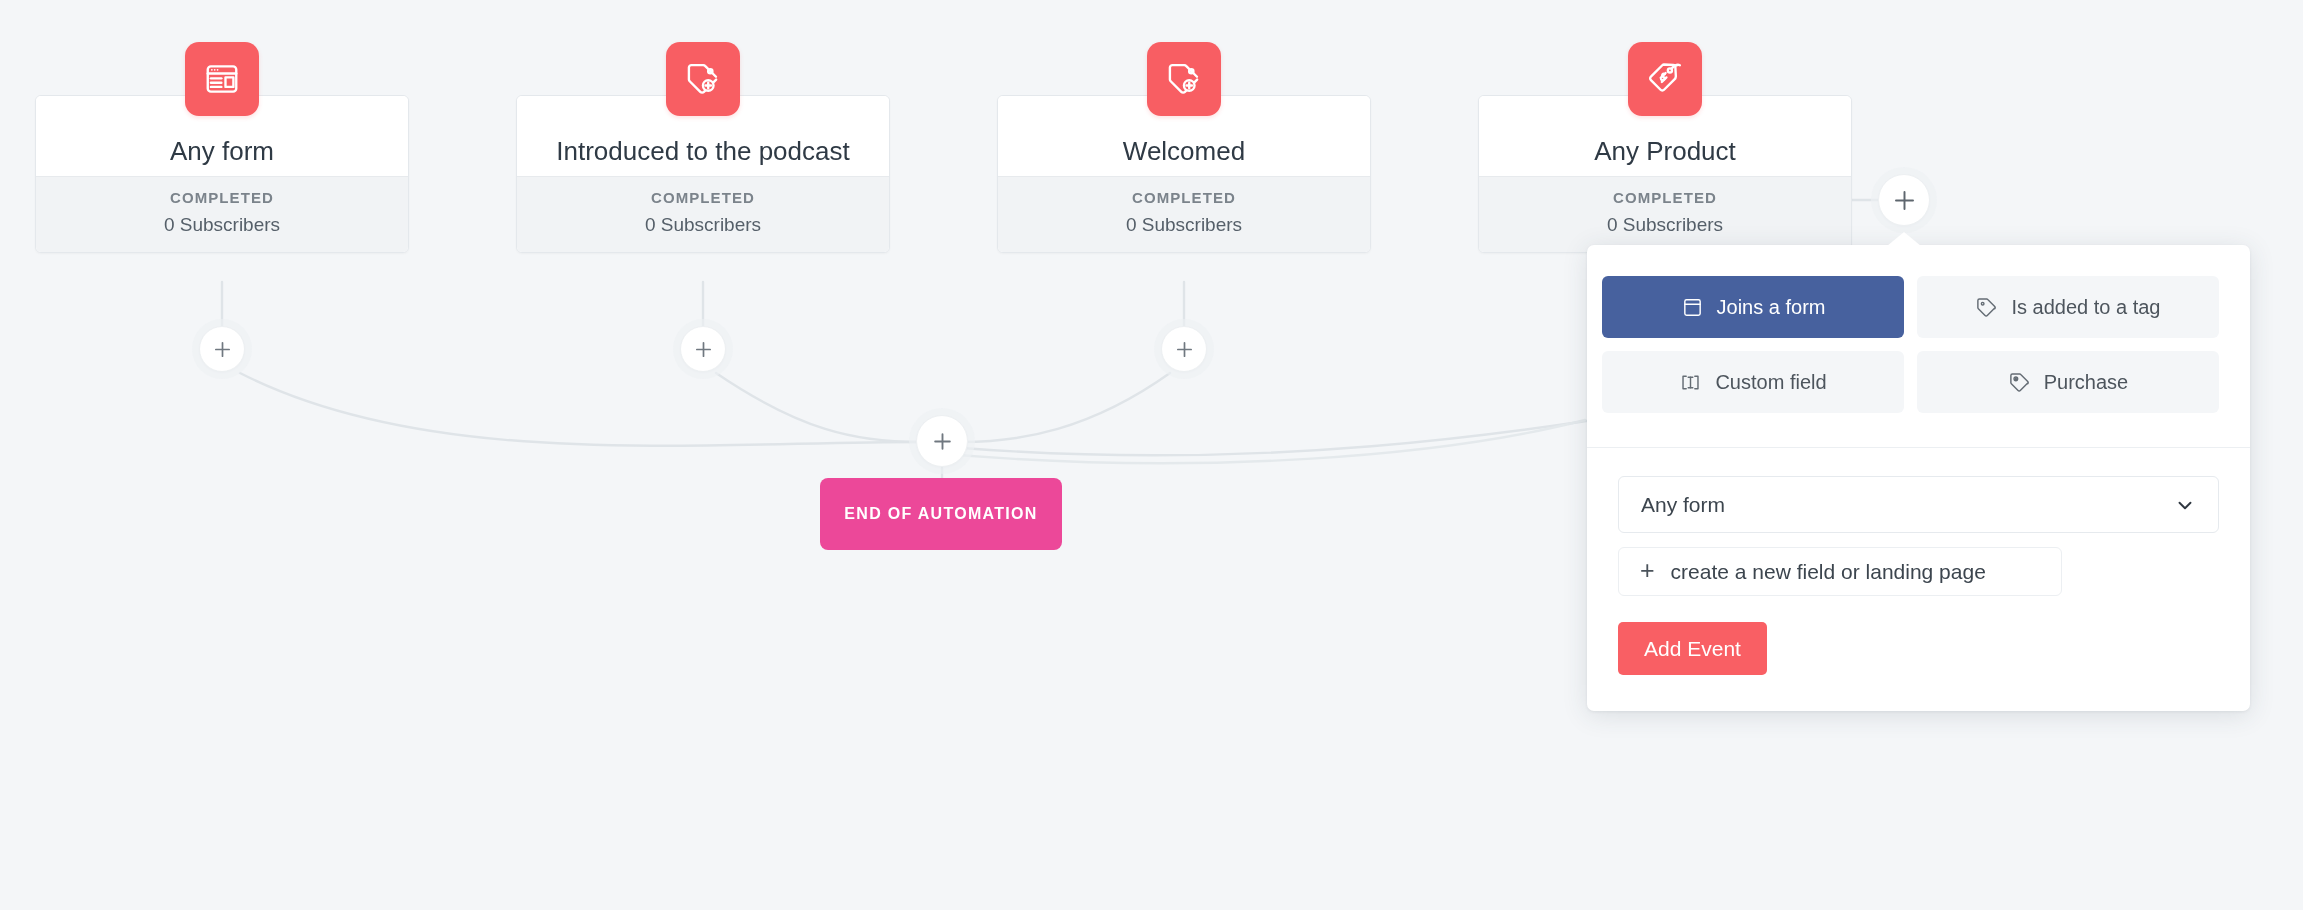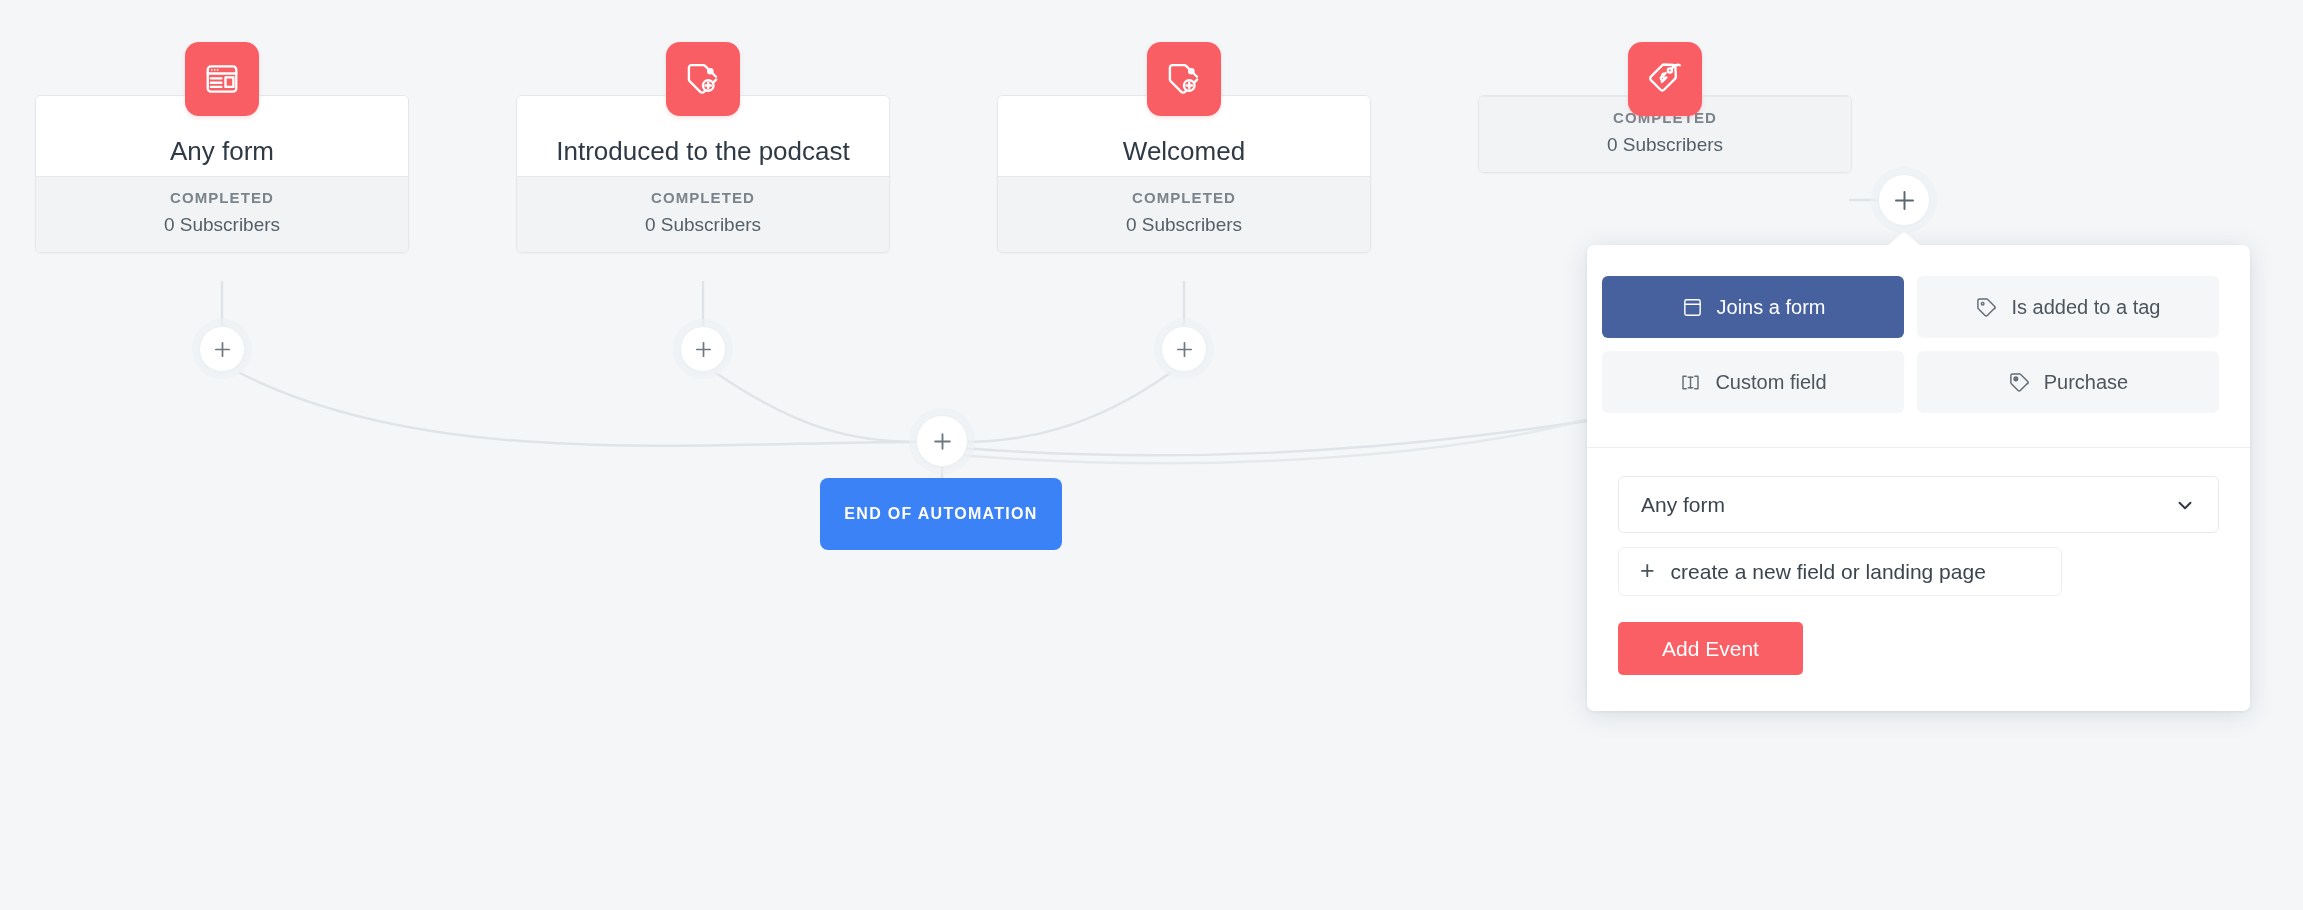--- a/index.html
+++ b/index.html
@@ -98,21 +98,21 @@
     cursor: pointer;
   }
   .plus svg { display:block; }
   .plus-lg {
     width: 52px; height: 52px;
   }
 
   
   #end-box {
     position: absolute;
-    background: #3b82f6;
+    background: #ec4899;
     color: #ffffff;
     border-radius: 8px;
     display: flex;
     align-items: center;
     justify-content: center;
     z-index: 5;
   }
   #end-box span {
     font-size: 16px;
     font-weight: bold;
@@ -217,21 +217,21 @@
     line-height: 1;
     margin-top: -3px;
   }
   #create-form-btn .cf-label {
     font-size: 21px;
     color: #3c454e;
   }
   #add-event-btn {
     margin-top: 26px;
     height: 53px;
-    padding: 0 44px;
+    padding: 0 26px;
     background: #f95f64;
     border: none;
     border-radius: 5px;
     color: #ffffff;
     font-size: 21px;
     font-family: "Liberation Sans", sans-serif;
     cursor: pointer;
     display: inline-flex;
     align-items: center;
   }
@@ -326,20 +326,23 @@
   <div class="icon-badge" style="left:1628px; top:42px;">
     <svg width="38" height="38" viewBox="0 0 24 24" fill="none" stroke="#ffffff" stroke-width="1.5" stroke-linecap="round" stroke-linejoin="round">
       <path d="M18.6 11.6 L11.4 18.8 a1.5 1.5 0 0 1 -2.2 0 L3.1 12.7 a1.5 1.5 0 0 1 0 -2.2 L10.3 3.3 a1.5 1.5 0 0 1 1.1 -0.45 l5.9 0.3 a1.3 1.3 0 0 1 1.25 1.25 l0.3 5.9 a1.5 1.5 0 0 1 -0.25 0.9 z"></path>
       <circle cx="15.1" cy="6.6" r="1.3"></circle>
       <path d="M16.2 5.4 C 18.2 3.2, 20.4 2.8, 21.4 3.3"></path>
       <path d="M11.8 8.9 c -1.1 -0.6 -2.1 0.5 -1.3 1.3 c 0.8 0.8 1.8 1.3 1.0 2.1 c -0.8 0.8 -1.9 0 -1.9 0"></path>
       <path d="M12.4 8.2 L9.3 11.3 M12.9 11.0 L10.0 13.9"></path>
     </svg>
   </div>
   <div class="card" style="left:1478px; top:95px;">
+    <div class="card-title-zone">
+      <div class="card-title">Any Product</div>
+    </div>
     <div class="card-footer">
       <div class="card-status">COMPLETED</div>
       <div class="card-count">0 Subscribers</div>
     </div>
   </div>
 
   <div class="plus" style="left:199px; top:326px;">
     <svg width="19" height="19" viewBox="0 0 20 20">
       <path d="M10 3 V17 M3 10 H17" stroke="#707880" stroke-width="1.8" stroke-linecap="round"></path>
     </svg>

